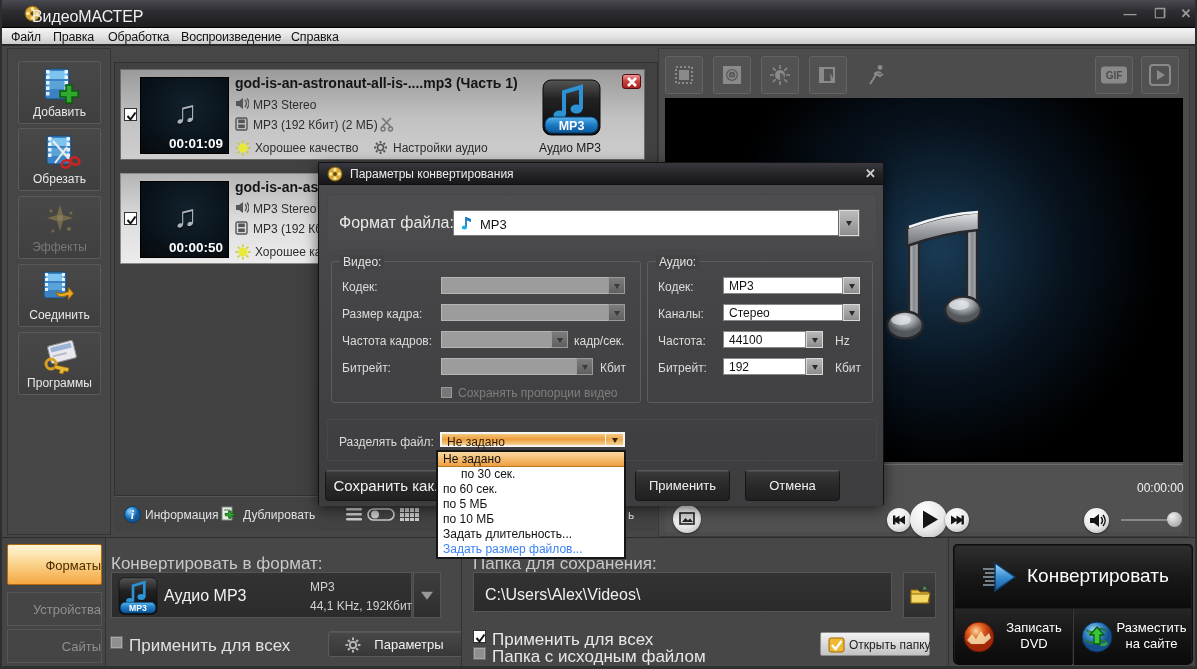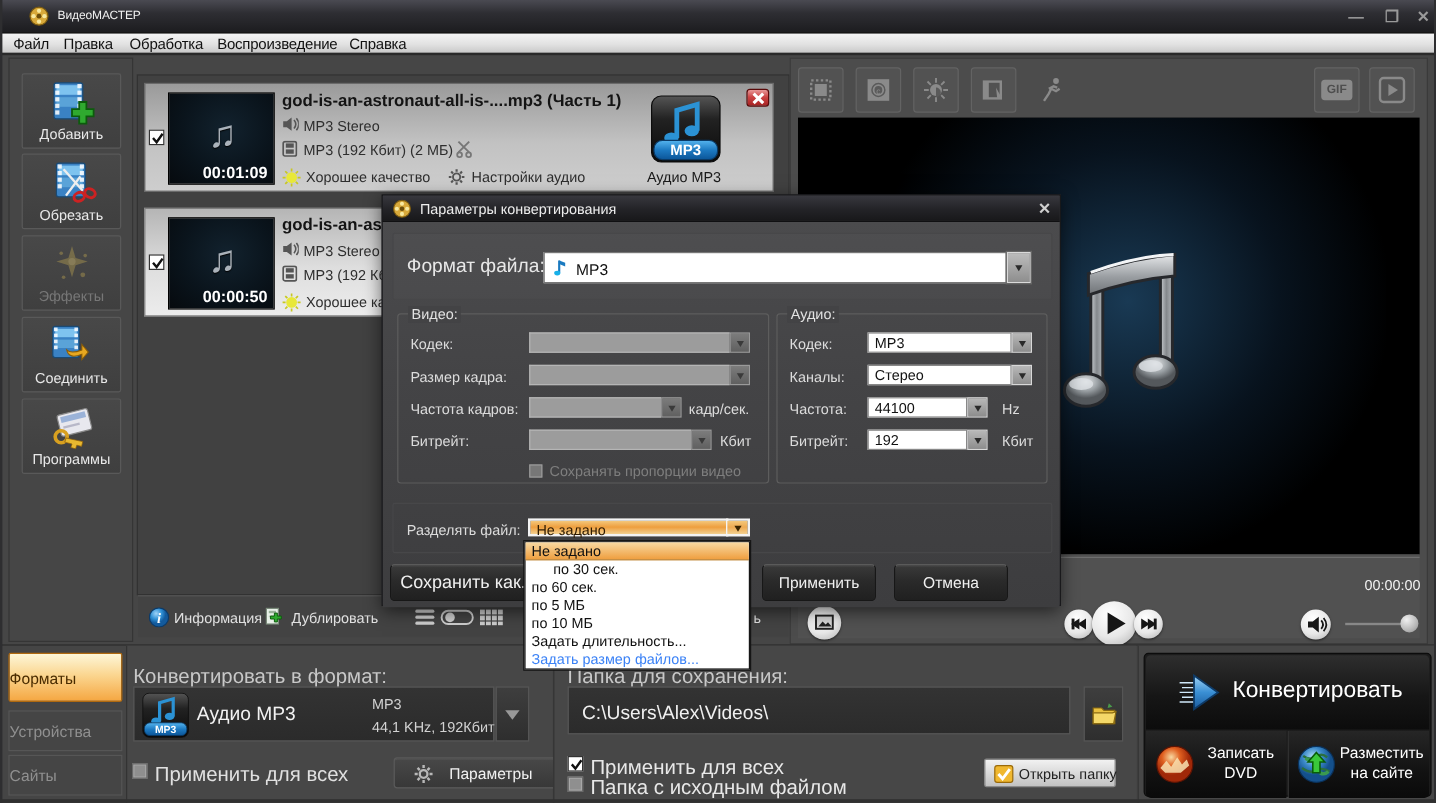--- a/index.html
+++ b/index.html
@@ -5,21 +5,21 @@
 * { margin:0; padding:0; box-sizing:border-box; }
 html,body { width:1197px; height:669px; overflow:hidden; background:#464646;
   font-family:"Liberation Sans", sans-serif; }
 #win { position:absolute; left:0; top:0; width:1197px; height:669px; background:#464646; }
 .abs { position:absolute; }
 
 
 #titlebar { left:0; top:0; width:1197px; height:28px;
   background:linear-gradient(180deg,#4a4a52 0%,#2e2e33 40%,#1c1c1f 100%);
   border-bottom:1px solid #000; }
-#titlebar .ttl { position:absolute; left:48px; top:8px; color:#f0f0f0; font-size:10px; letter-spacing:-0.1px;text-align:center; }
+#titlebar .ttl { position:absolute; left:32px; top:8px; color:#f0f0f0; font-size:16px; letter-spacing:-0.1px;text-align:center; }
 .winbtn { position:absolute; top:6px; color:#9a9a9a; font-size:13px; font-weight:bold; text-align:center; width:24px; }
 
 
 #menubar { left:0; top:28px; width:1197px; height:18px;
   background:linear-gradient(180deg,#f4f4f4 0%,#e2e2e2 55%,#c9c9c9 100%);
   border-bottom:2px solid #2a2a2a; }
 #menubar span { position:absolute; top:2px; color:#111; font-size:12.5px; letter-spacing:-0.2px; }
 
 
 .sbtn { position:absolute; left:18px; width:83px; height:63px; background:linear-gradient(180deg,#484848,#3f3f3f);
@@ -61,21 +61,21 @@
   border:1px solid #171717; border-top-color:#5a5a5a; border-radius:4px; color:#f0f0f0; font-size:13px;
   text-align:center; box-shadow:inset 0 1px 0 rgba(255,255,255,.08); }
 
 .tbbtn { position:absolute; top:7px; width:38px; height:38px; background:#525252; border:1px solid #636363; border-radius:3px; }
 .tbbtn svg, .tbbtn div { position:absolute; left:50%; top:50%; transform:translate(-50%,-50%); }
 .pcirc { position:absolute; border-radius:50%; background:radial-gradient(circle at 40% 30%, #ffffff 0%, #e8e8e8 55%, #b0b0b0 100%); box-shadow:0 1px 2px rgba(0,0,0,.5); }
 .pcirc svg { position:absolute; left:0; top:0; }
 
 
 #botpanel { left:0; top:537px; width:1197px; height:132px; background:#454545; border-top:1px solid #2c2c2c; }
-.tab { position:absolute; left:7px; width:95px; text-align:left; font-size:13px; }
+.tab { position:absolute; left:7px; width:95px; text-align:right; font-size:13px; }
 .cb12 { position:absolute; width:13px; height:13px; background:#8f8f8f; border:1px solid #6a6a6a; box-shadow:inset 0 0 0 1px #a8a8a8; }
 .botlbl { position:absolute; color:#c8c8c8; font-size:17px; }
 </style>
 </head>
 <body>
 <div id="win">
 <div class="abs" style="left:0;top:0;width:2px;height:669px;background:#2e2e30;z-index:90"></div>
 <div class="abs" style="left:1195px;top:0;width:2px;height:669px;background:#2e2e30;z-index:90"></div>
 <div class="abs" style="left:0;top:666px;width:1197px;height:3px;background:#303030;z-index:90"></div>
 

